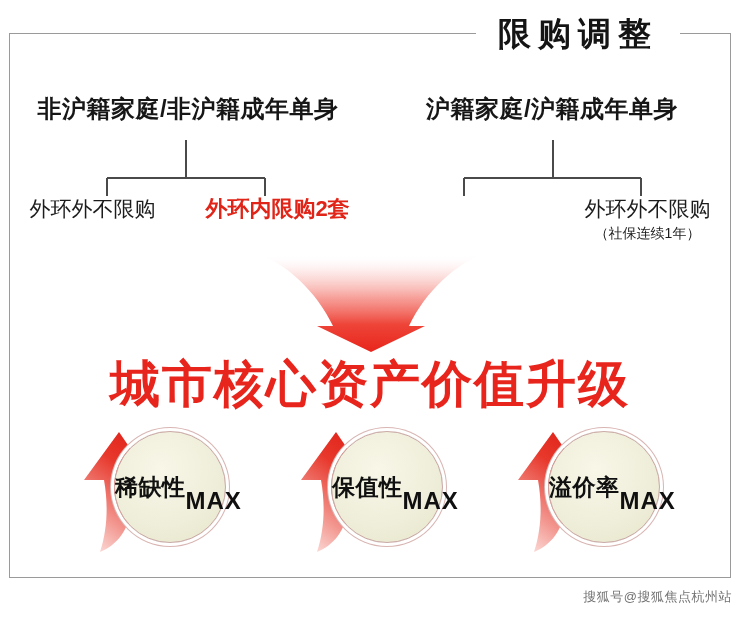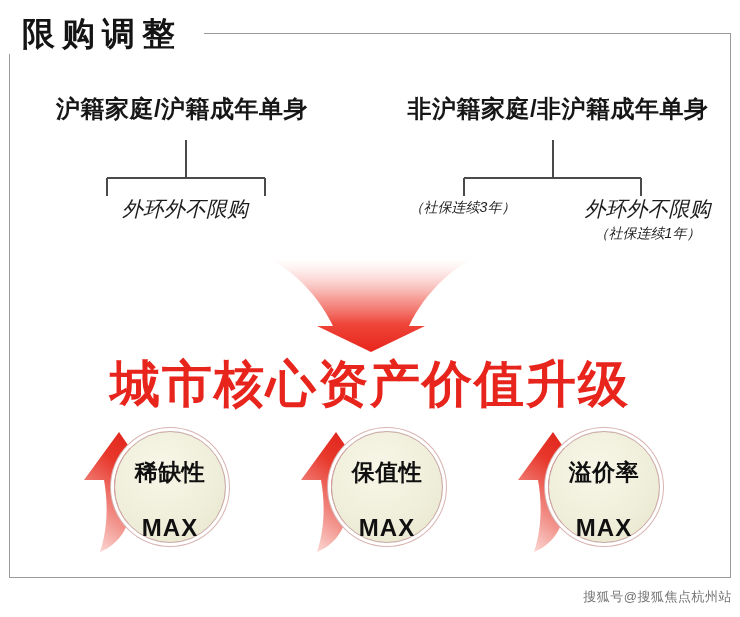--- a/index.html
+++ b/index.html
@@ -29,21 +29,21 @@
     box-sizing: border-box;
     pointer-events: none;
   }
 
   
   .title-wrap {
     position: absolute;
     left: 0;
     top: 14px;
     width: 680px;
-    text-align: left;
+    text-align: right;
     z-index: 5;
   }
   .title-text {
     display: inline-block;
     background: #ffffff;
     padding: 0 22px;
     font-size: 33px;
     font-weight: bold;
     letter-spacing: 7px;
     color: #141414;
@@ -83,21 +83,20 @@
     pointer-events: none;
   }
 
   
   .leaves {
     position: absolute;
     top: 196px;
     left: 0;
     width: 740px;
     display: flex;
-    font-style: italic;
   }
   .leaf-group {
     flex: 1;
     display: flex;
   }
   .leaf {
     flex: 1;
     text-align: center;
   }
   .leaf-main {
@@ -167,23 +166,23 @@
     position: absolute;
     left: 56px;
     top: 7px;
     width: 112px;
     height: 112px;
     border-radius: 50%;
     background: radial-gradient(circle at 42% 34%, #f8f7e8 0%, #efeeda 58%, #e6e4c8 100%);
     border: 1px solid #c9a9a6;
     box-shadow: 0 0 0 3px #ffffff, 0 0 0 4px #d8b5b2;
     display: flex;
-    flex-direction: column;
+    flex-direction: row;
     align-items: center;
-    justify-content: flex-end;
+    justify-content: flex-start;
     box-sizing: border-box;
   }
   .badge-label {
     font-size: 23px;
     font-weight: bold;
     color: #101010;
     line-height: 28px;
     letter-spacing: 0.5px;
     white-space: nowrap;
   }
@@ -212,45 +211,48 @@
 
 <div id="page">
 
   <div class="frame"></div>
 
   <div class="title-wrap">
     <span class="title-text">限购调整</span>
   </div>
 
   <div class="headers">
+    <div class="header-col right">
+      <div class="header-text">非沪籍家庭/非沪籍成年单身</div>
+    </div>
     <div class="header-col left">
       <div class="header-text">沪籍家庭/沪籍成年单身</div>
-    </div>
-    <div class="header-col right">
-      <div class="header-text">非沪籍家庭/非沪籍成年单身</div>
     </div>
   </div>
 
   <svg class="connectors" viewBox="0 0 740 617">
 
     <path d="M186,140 L186,178 M107,178 L265,178 M107,178 L107,196 M265,178 L265,196" stroke="#4a4a4a" stroke-width="1.6" fill="none" shape-rendering="crispEdges"></path>
 
     <path d="M553,140 L553,178 M464,178 L641,178 M464,178 L464,196 M641,178 L641,196" stroke="#4a4a4a" stroke-width="1.6" fill="none" shape-rendering="crispEdges"></path>
   </svg>
 
   <div class="leaves">
     <div class="leaf-group">
       <div class="leaf">
         <div class="leaf-main">外环外不限购</div>
         <div class="leaf-sub"></div>
       </div>
+      <div class="leaf">
+        <div class="leaf-main accent">外环内限购2套</div>
+        <div class="leaf-sub"></div>
+      </div>
     </div>
     <div class="leaf-group">
       <div class="leaf">
-        <div class="leaf-sub">（社保连续3年）</div>
       </div>
       <div class="leaf">
         <div class="leaf-main">外环外不限购</div>
         <div class="leaf-sub">（社保连续1年）</div>
       </div>
     </div>
   </div>
 
   <svg class="funnel" viewBox="0 0 232 100" preserveAspectRatio="none">
     <defs>

